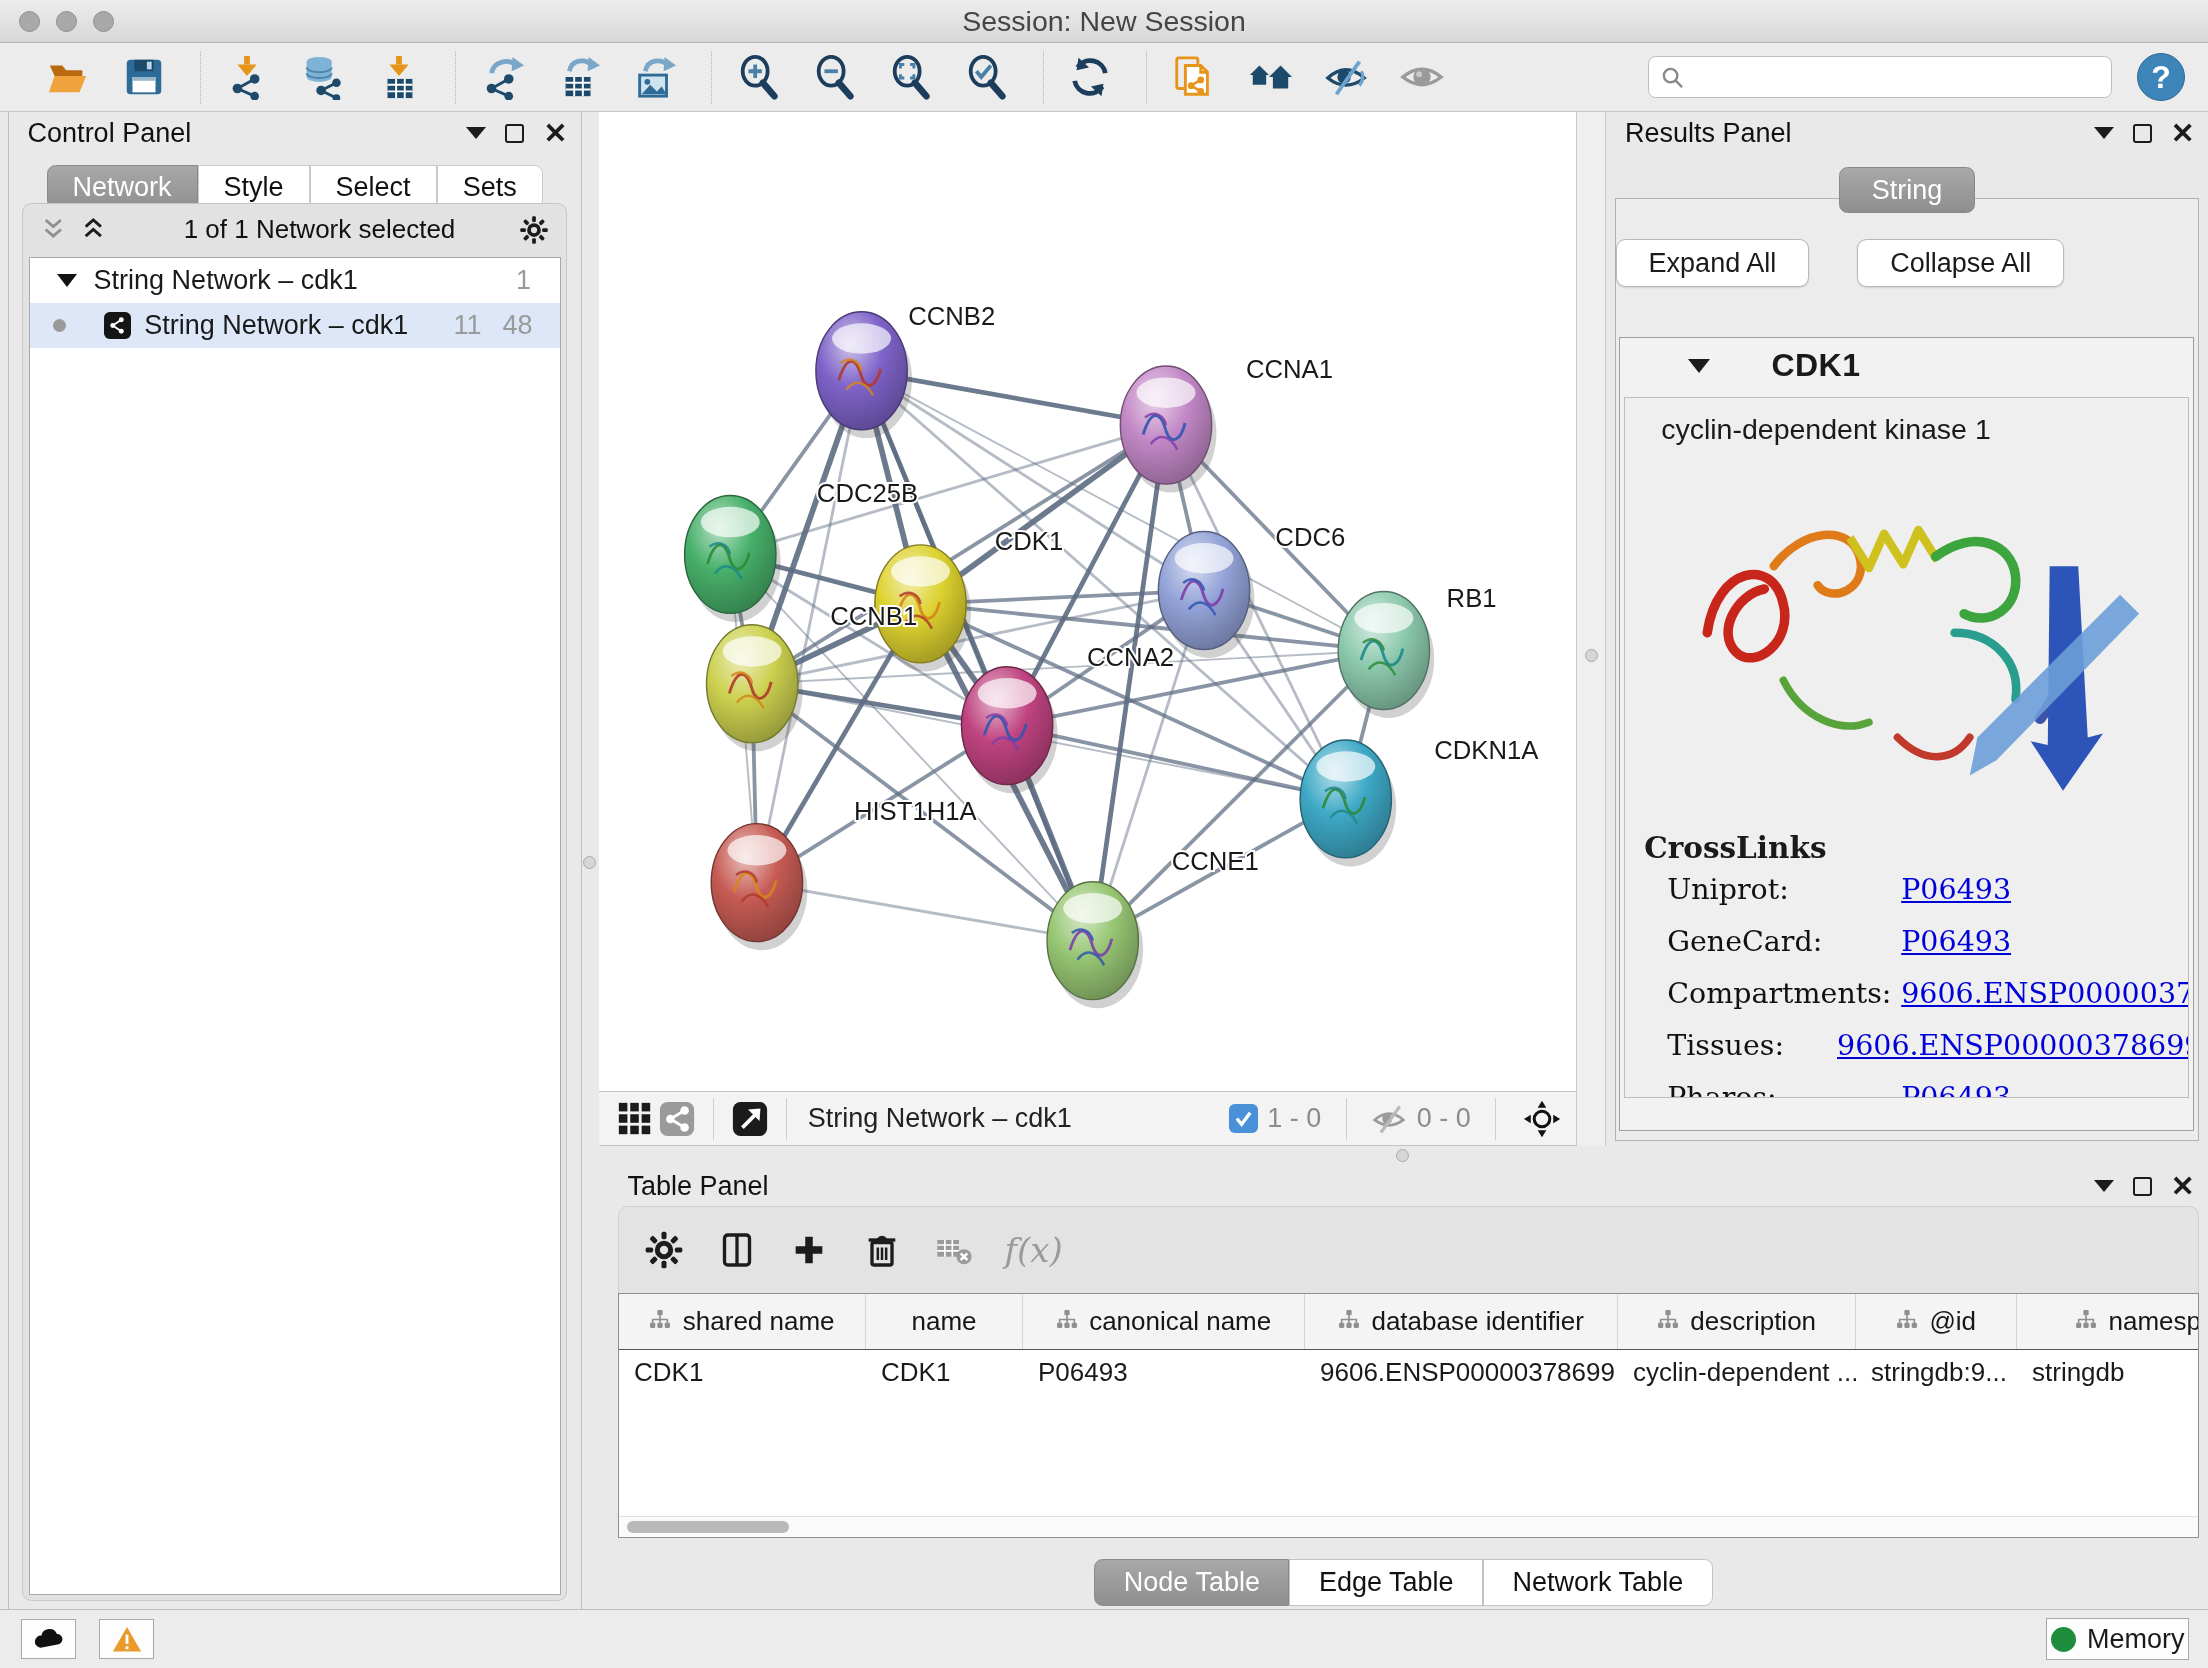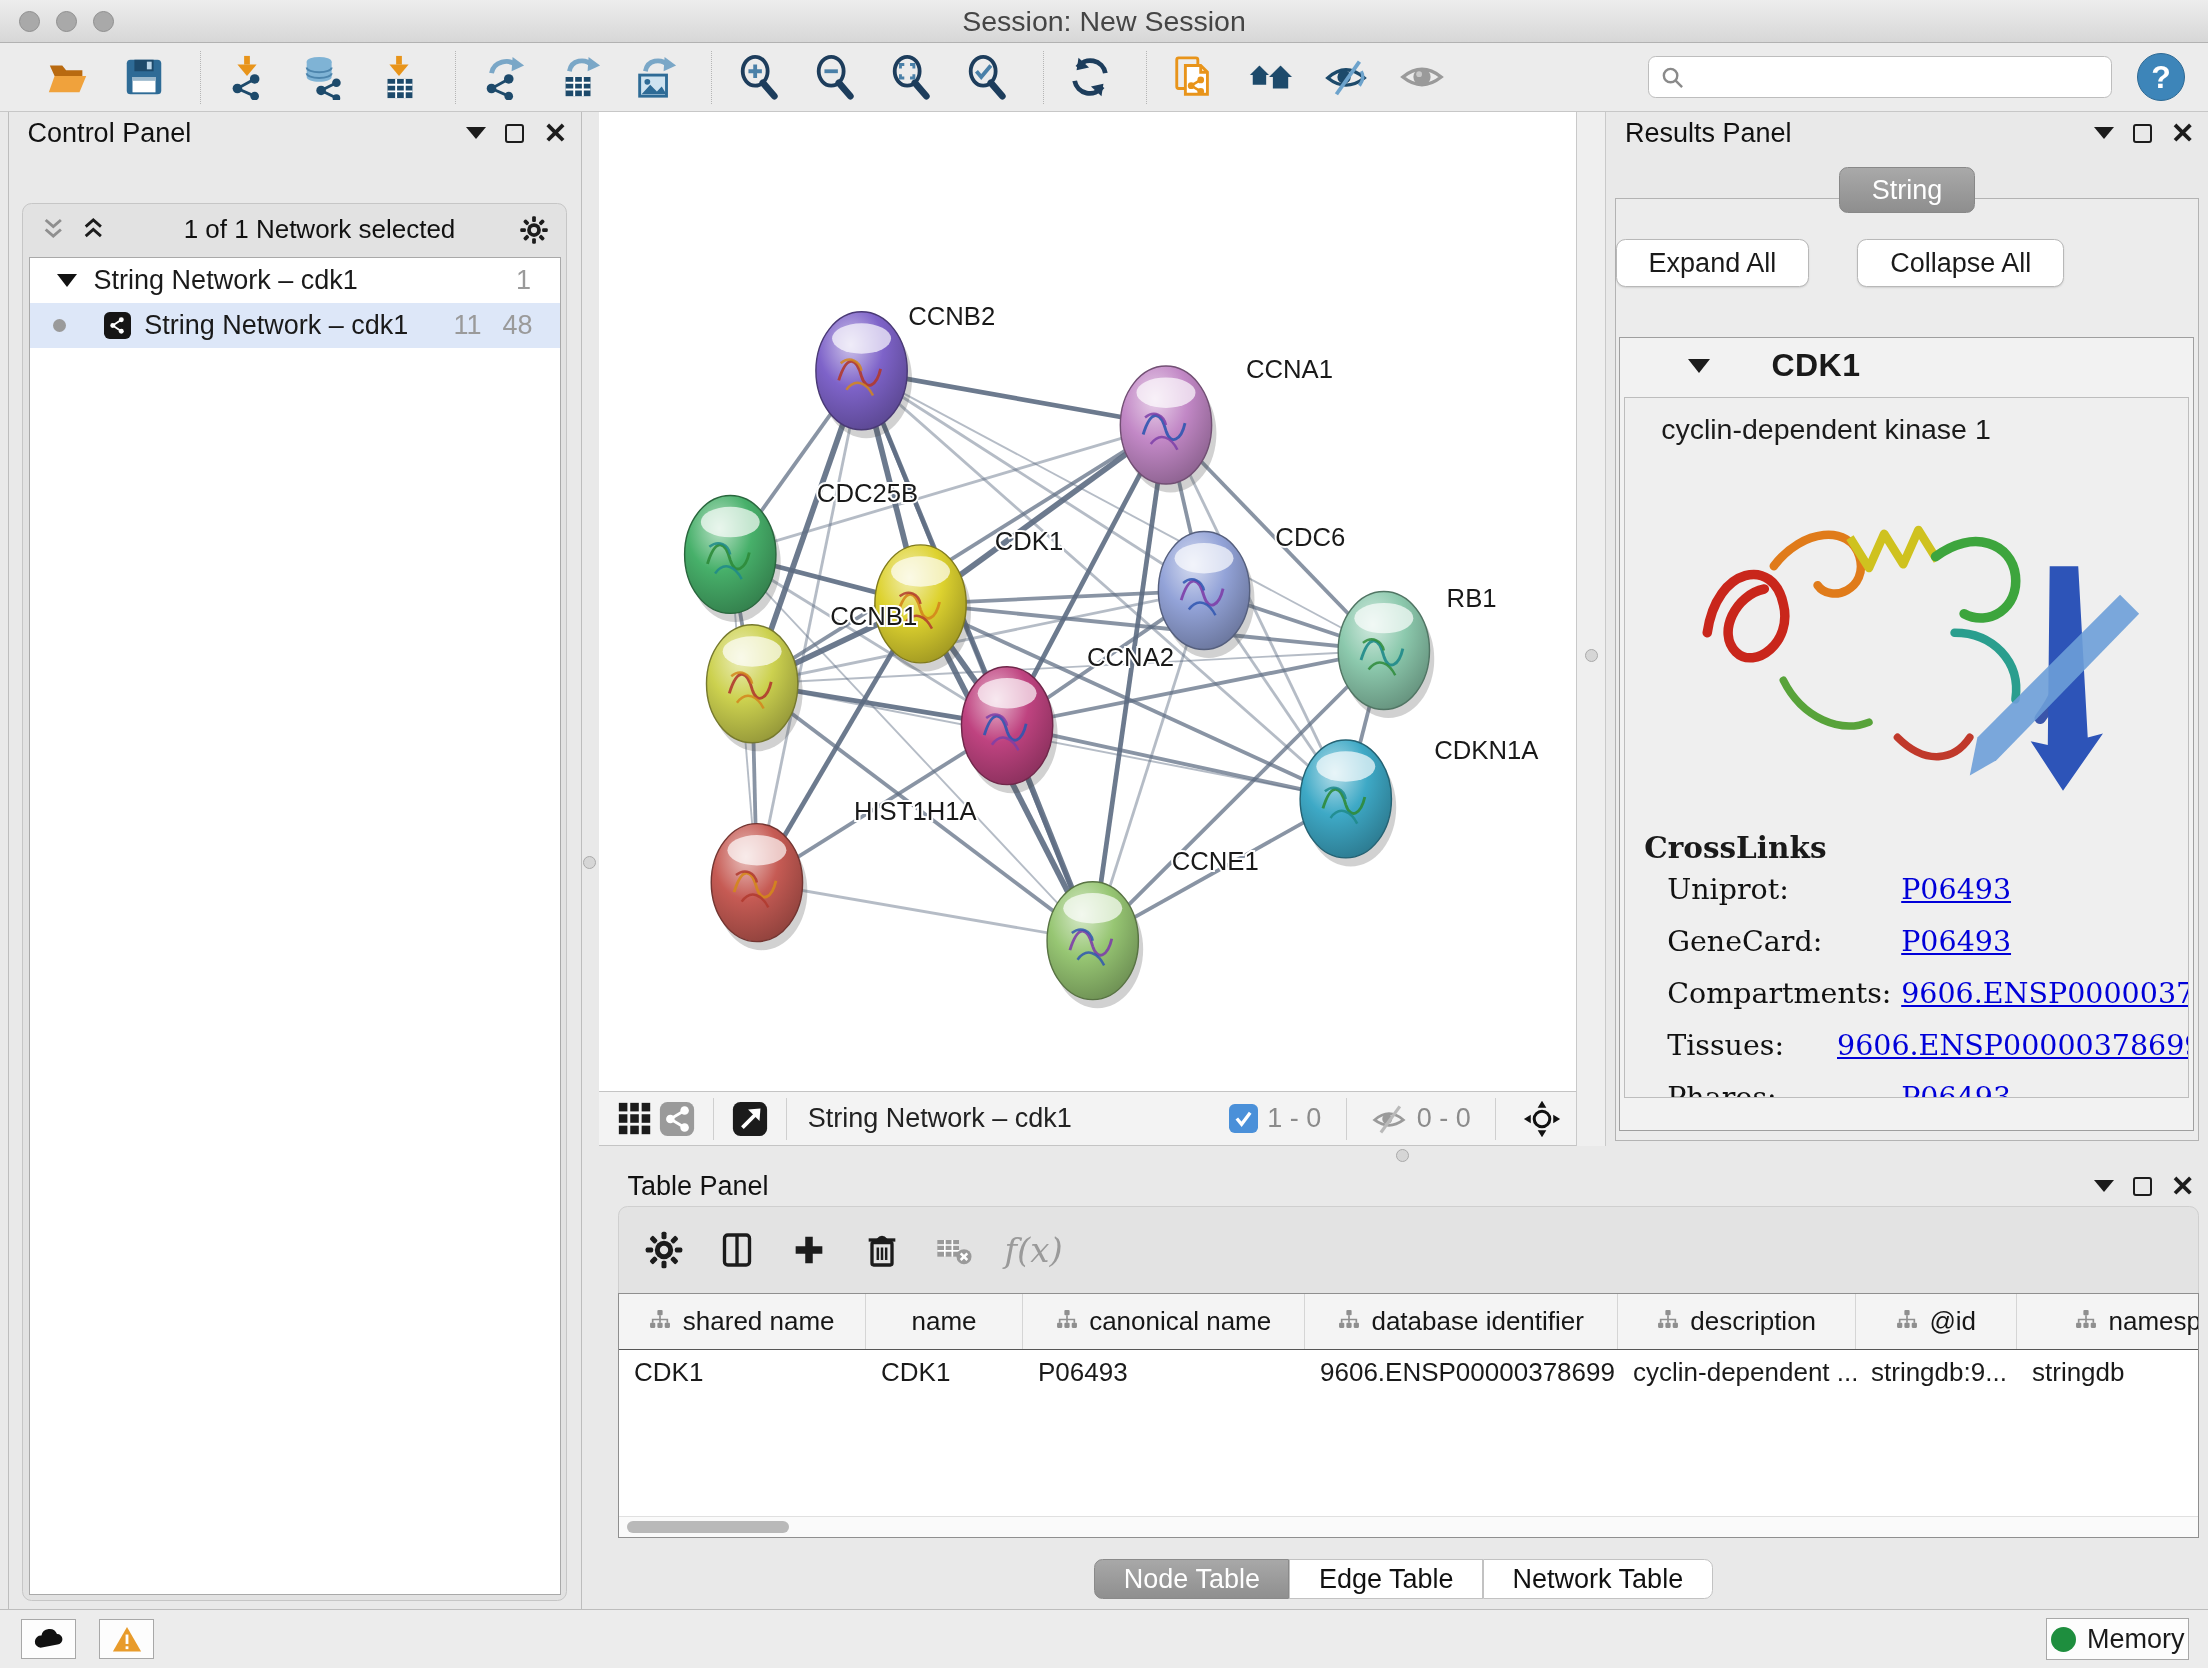--- a/index.html
+++ b/index.html
@@ -112,21 +112,21 @@
   .fx { font-family:"DejaVu Serif","Liberation Serif",serif; font-style:italic; font-size:34px; color:#9a9a9a; }
   .tbl-box { position:absolute; left:19px; right:9.5px; top:128px; height:245px; background:#fff; border:1px solid #8f8f8f; overflow:hidden; }
   .tbl-head { display:flex; height:56px; background:#f4f4f4; border-bottom:1.9px solid #555; }
   .th { display:flex; align-items:center; justify-content:center; gap:11.4px; font-size:26px; color:#161616;
     border-right:1px solid #d5d5d5; flex:0 0 auto; overflow:hidden; white-space:nowrap; }
   .tbl-row { display:flex; height:44px; align-items:center; }
   .td { font-size:26px; padding-left:15px; flex:0 0 auto; overflow:hidden; white-space:nowrap; }
   .hscroll { position:absolute; left:0; right:0; bottom:0; height:21px; background:#fafafa; border-top:1px solid #e0e0e0; }
   .hthumb { position:absolute; left:7.6px; top:3.8px; width:162px; height:12.4px; background:#b9b9b9; border-radius:6.7px; }
   .tp-tabs { position:absolute; left:0; right:0; top:394px; display:flex; justify-content:center; }
-  .tp-tab { height:40px; padding:0 28.5px; font-size:27px; background:#fff; border:1px solid #c2c2c2;
+  .tp-tab { height:47px; padding:0 28.5px; font-size:27px; background:#fff; border:1px solid #c2c2c2;
     display:flex; align-items:center; color:#111; }
   .tp-tab:first-child { border-radius:8.6px 0 0 8.6px; }
   .tp-tab:last-child { border-radius:0 8.6px 8.6px 0; }
   .tp-tab.sel { background:linear-gradient(#a8a8a8,#8f8f8f); color:#fff; border-color:#8a8a8a; }
 
   
   .status-bar { left:0; top:1609px; width:2208px; height:59px; background:#ececec; border-top:1px solid #bdbdbd;
     display:flex; align-items:center; padding:0 19px 0 21px; }
   .sb-btn { width:55px; height:40px; background:#fdfdfd; border:1.9px solid #a8a8a8; display:flex; align-items:center; justify-content:center; margin-right:23px; }
   .sb-btn svg { width:32px; height:28.5px; }
@@ -317,20 +317,26 @@
 </div>
 
 <div class="abs control-panel">
   <div class="panel-head">
     <span class="panel-title">Control Panel</span>
     <span class="panel-icons">
       <span class="tri-down"></span>
       <span class="float-ic"></span>
       <span class="close-ic">✕</span>
     </span>
+  </div>
+  <div class="cp-tabs">
+    <div class="tabbtn sel">Network</div>
+    <div class="tabbtn">Style</div>
+    <div class="tabbtn">Select</div>
+    <div class="tabbtn">Sets</div>
   </div>
   <div class="cp-inner">
     <div class="cp-inner-head">
       <svg class="chev" viewBox="0 0 30 26">
         <path d="M6 3 l8 7 l8 -7 M6 13 l8 7 l8 -7" stroke="#8f8f8f" stroke-width="3" fill="none"></path>
       </svg>
       <svg class="chev" viewBox="0 0 30 26">
         <path d="M6 10 l8 -7 l8 7 M6 20 l8 -7 l8 7" stroke="#1c1c1c" stroke-width="3" fill="none"></path>
       </svg>
       <span class="cp-sel-label">1 of 1 Network selected</span>

